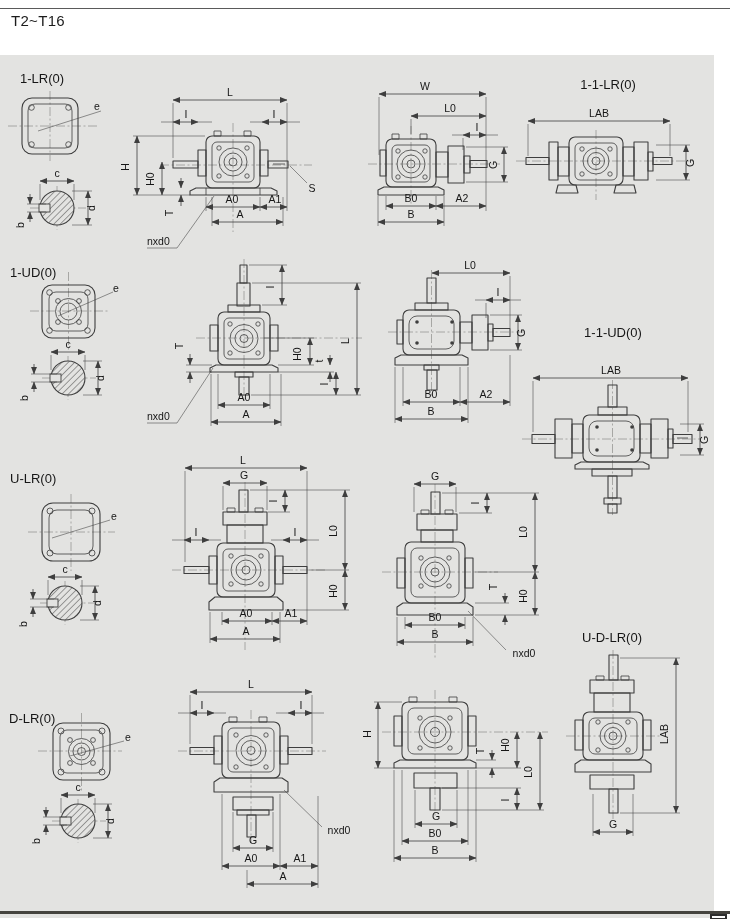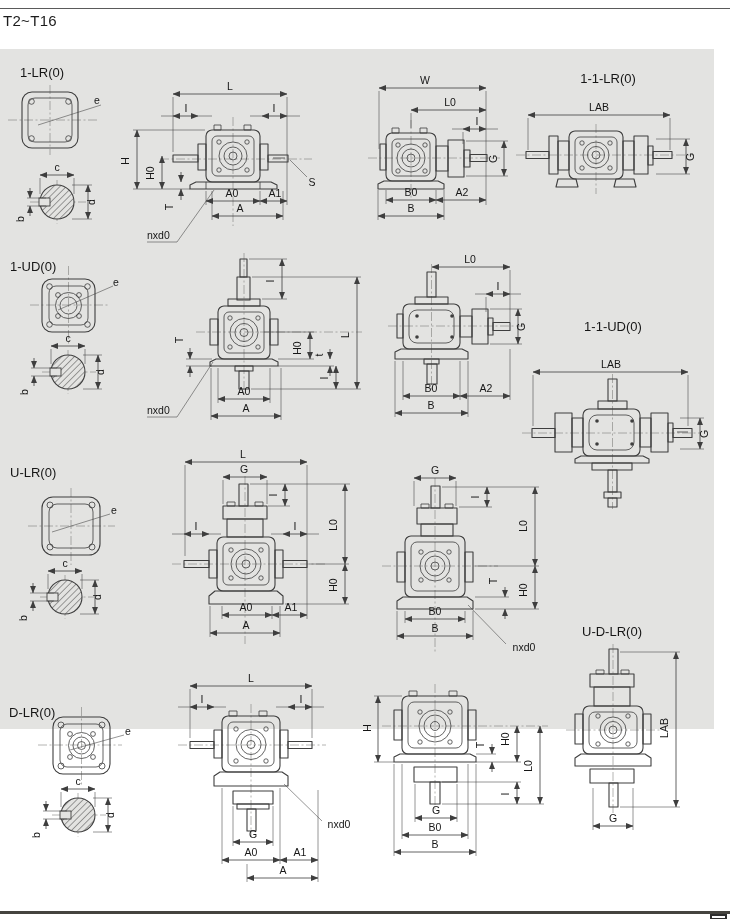--- a/index.html
+++ b/index.html
@@ -1,20 +1,20 @@
 <!DOCTYPE html>
 <html><head>
 <meta charset="utf-8">
 <style>
   html,body{margin:0;padding:0;background:#fff;}
   .page{position:relative;width:730px;height:919px;background:#fff;overflow:hidden;
         font-family:"Liberation Sans",sans-serif;}
   .top-rule{position:absolute;left:0;top:8px;width:730px;height:1px;background:#5a5a5a;}
-  .page-title{position:absolute;left:3px;top:12px;font-size:15px;color:#1c1c1c;letter-spacing:.3px;}
-  .panel{position:absolute;left:0;top:49px;width:714px;height:680px;background:#e3e3e1;}
+  .page-title{position:absolute;left:11px;top:12px;font-size:15px;color:#1c1c1c;letter-spacing:.3px;}
+  .panel{position:absolute;left:0;top:55px;width:714px;height:863px;background:#e3e3e1;}
   .bottom-rule{position:absolute;left:0;top:911px;width:730px;height:3px;background:#45443f;}
   .corner-box{position:absolute;left:710px;top:914px;width:17px;height:6px;background:#fdfdfd;
               border:2px solid #2e2e2e;box-sizing:border-box;}
   svg{display:block;}
   .o{fill:none;stroke:#3e3e3e;stroke-width:1.1;stroke-linejoin:round;}
   .o2{fill:none;stroke:#3e3e3e;stroke-width:.8;stroke-linejoin:round;}
   .d{fill:none;stroke:#3e3e3e;stroke-width:.8;}
   .x{fill:none;stroke:#3e3e3e;stroke-width:.55;}
   .c{fill:none;stroke:#767672;stroke-width:.55;stroke-dasharray:9 2.5 2 2.5;}
   .hc{fill:url(#ht);stroke:#3e3e3e;stroke-width:1.1;}

